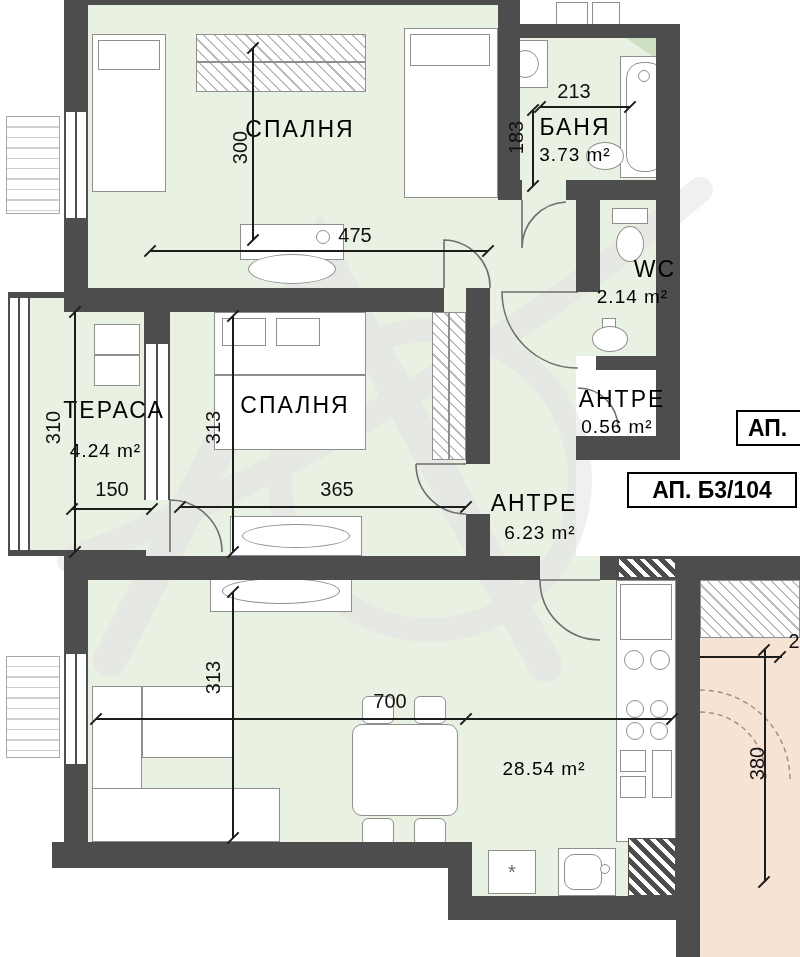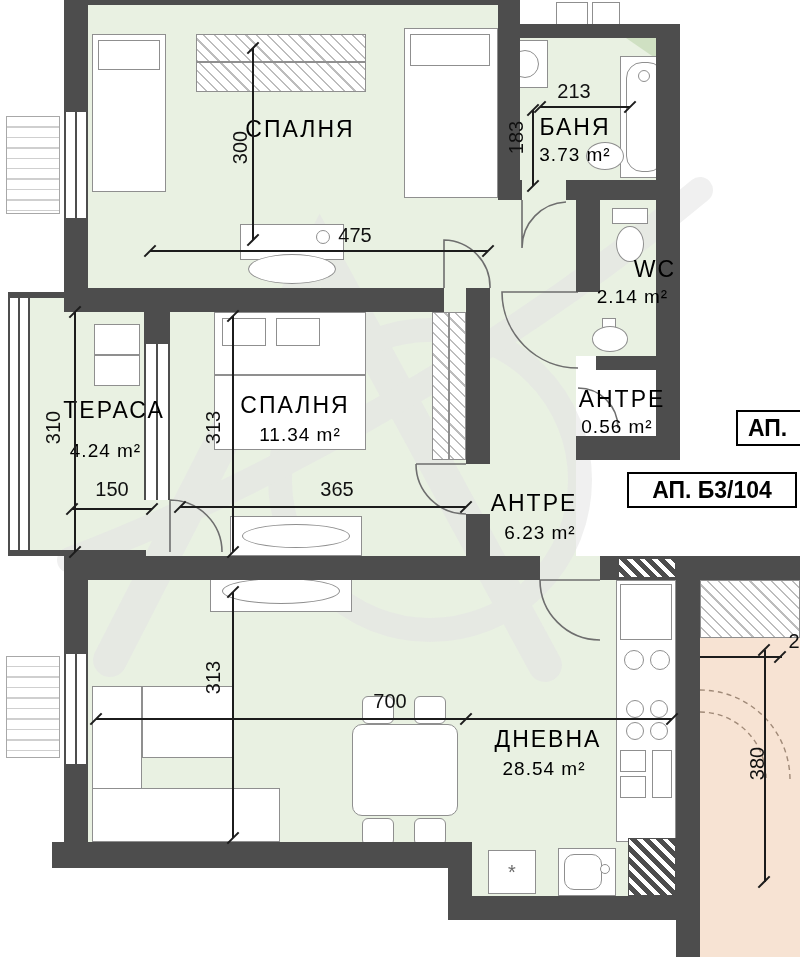--- a/index.html
+++ b/index.html
@@ -190,24 +190,22 @@
   <div class="lbl rn" style="left:200px;top:116px;width:200px">СПАЛНЯ</div>
   <div class="lbl rn" style="left:515px;top:114px;width:120px">БАНЯ</div>
   <div class="lbl ra" style="left:515px;top:144px;width:120px">3.73 m²</div>
   <div class="lbl rn" style="left:620px;top:256px;width:70px">WC</div>
   <div class="lbl ra" style="left:580px;top:286px;width:105px">2.14 m²</div>
   <div class="lbl rn" style="left:566px;top:386px;width:112px">АНТРЕ</div>
   <div class="lbl ra" style="left:562px;top:416px;width:110px">0.56 m²</div>
   <div class="lbl rn" style="left:48px;top:397px;width:132px">ТЕРАСА</div>
   <div class="lbl ra" style="left:48px;top:440px;width:115px">4.24 m²</div>
   <div class="lbl rn" style="left:195px;top:392px;width:200px">СПАЛНЯ</div>
-  <div class="lbl ra" style="left:195px;top:424px;width:210px">11.34 m²</div>
   <div class="lbl rn" style="left:470px;top:490px;width:128px">АНТРЕ</div>
   <div class="lbl ra" style="left:478px;top:522px;width:124px">6.23 m²</div>
-  <div class="lbl rn" style="left:448px;top:726px;width:200px">ДНЕВНА</div>
   <div class="lbl ra" style="left:444px;top:758px;width:200px">28.54 m²</div>
 
   <div class="apbox" style="left:736px;top:410px;width:100px;height:36px;padding-left:10px">
     <span>АП.</span>
   </div>
   <div class="apbox" style="left:627px;top:472px;width:170px;height:36px;justify-content:center">
     <span>АП. Б3/104</span>
   </div>
 
   <div class="dl" style="left:252px;top:48px;width:2px;height:192px"></div>

